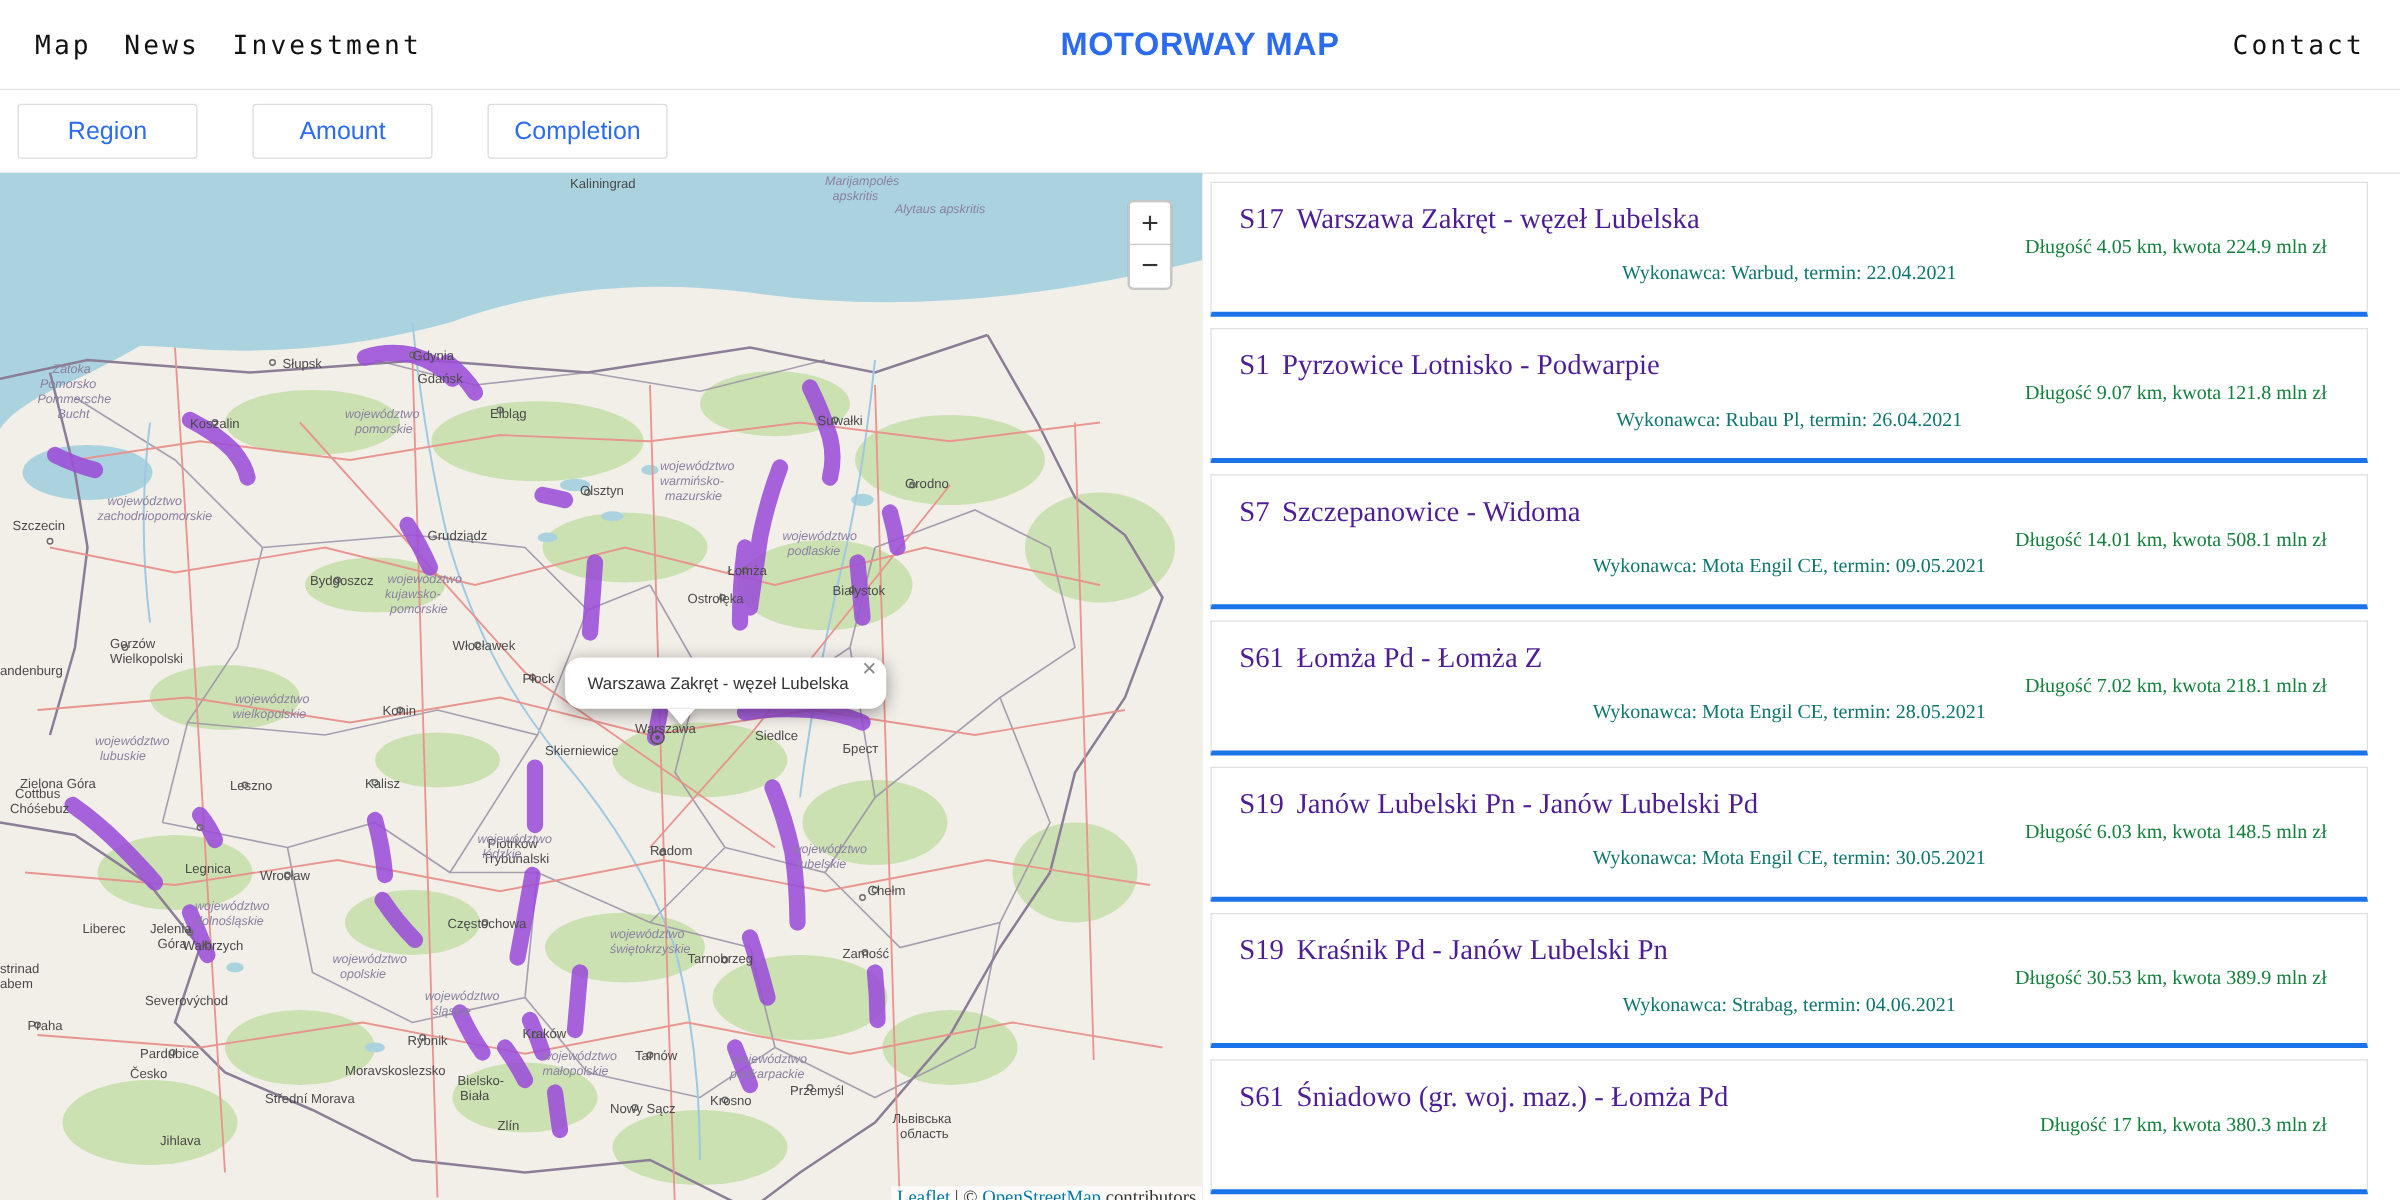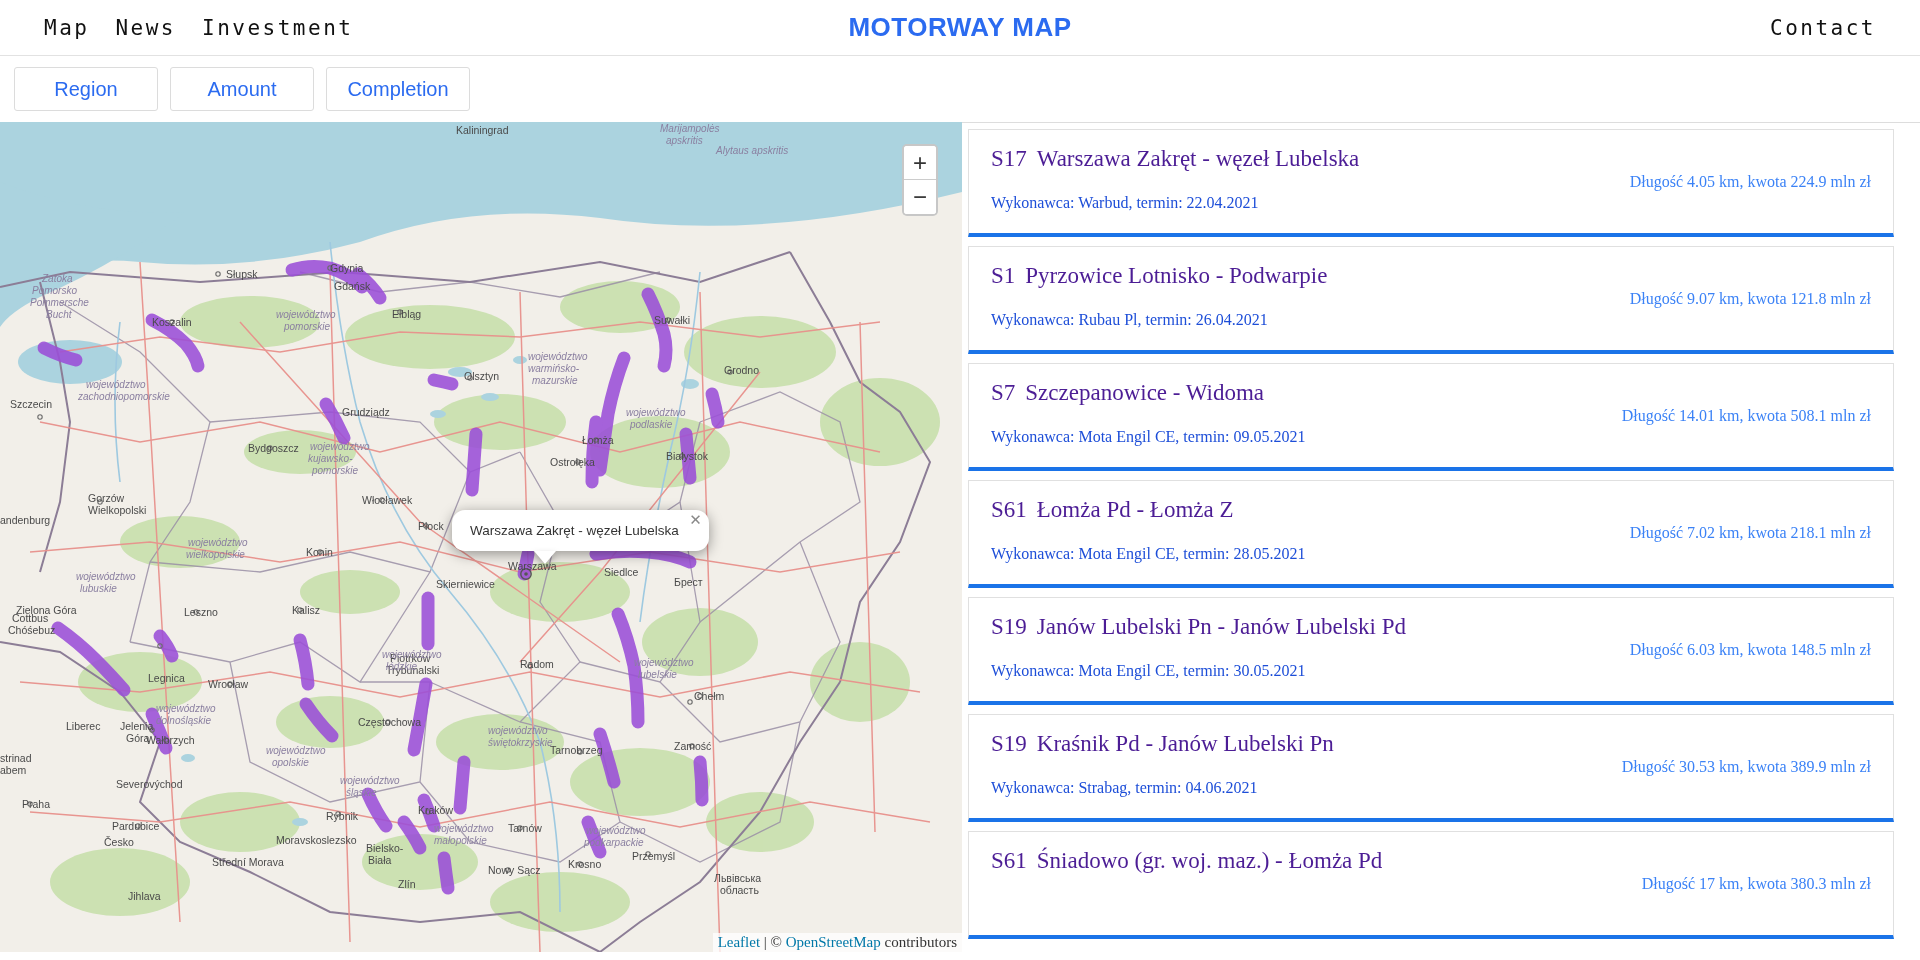--- a/index.html
+++ b/index.html
@@ -5,24 +5,24 @@
   * { box-sizing: border-box; margin: 0; padding: 0; }
   html, body { width: 1920px; height: 960px; overflow: hidden; }
   body {
     font-family: "Liberation Sans", sans-serif;
     background: #ffffff;
     color: #111;
   }
 
   
   .header {
-    height: 56px;
+    height: 72px;
     display: flex;
     align-items: center;
-    padding: 0 44px;
+    padding: 0 28px;
     position: relative;
     border-bottom: 1px solid #e2e2e2;
   }
   .nav-left { display: flex; align-items: center; gap: 26px; }
   .nav-link {
     font-family: "DejaVu Sans Mono", "Liberation Mono", monospace;
     font-size: 21px;
     letter-spacing: 2.5px;
     color: #111;
     text-decoration: none;
@@ -39,21 +39,21 @@
     letter-spacing: 0.5px;
     white-space: nowrap;
   }
   .nav-right { margin-left: auto; }
 
   
   .filterbar {
     height: 66px;
     display: flex;
     align-items: center;
-    gap: 12px;
+    gap: 44px;
     padding: 0 14px;
     background: #fff;
   }
   .filter-btn {
     min-width: 144px;
     height: 44px;
     padding: 0 20px;
     background: #fff;
     border: 1px solid #dcdcdc;
     border-radius: 3px;
@@ -180,30 +180,31 @@
   .card-title {
     font-size: 23px;
     color: #4c1d95;
     font-family: "Liberation Serif", serif;
     white-space: nowrap;
   }
   .card-title .road { margin-right: 10px; }
   .card-sub {
     margin-top: 22px;
     font-size: 16px;
-    color: #1d4ed8;
+    color: #0f766e;
     font-family: "Liberation Serif", serif;
+    text-align: center;
   }
   .card-meta {
     position: absolute;
-    right: 22px;
+    right: 32px;
     top: 50%;
     transform: translateY(-50%);
     font-size: 16px;
-    color: #3b82f6;
+    color: #15803d;
     white-space: nowrap;
     font-family: "Liberation Serif", serif;
   }
 </style>
 </head>
 <body>
 
 <div class="header">
   <div class="nav-left">
     <a class="nav-link">Map</a>

